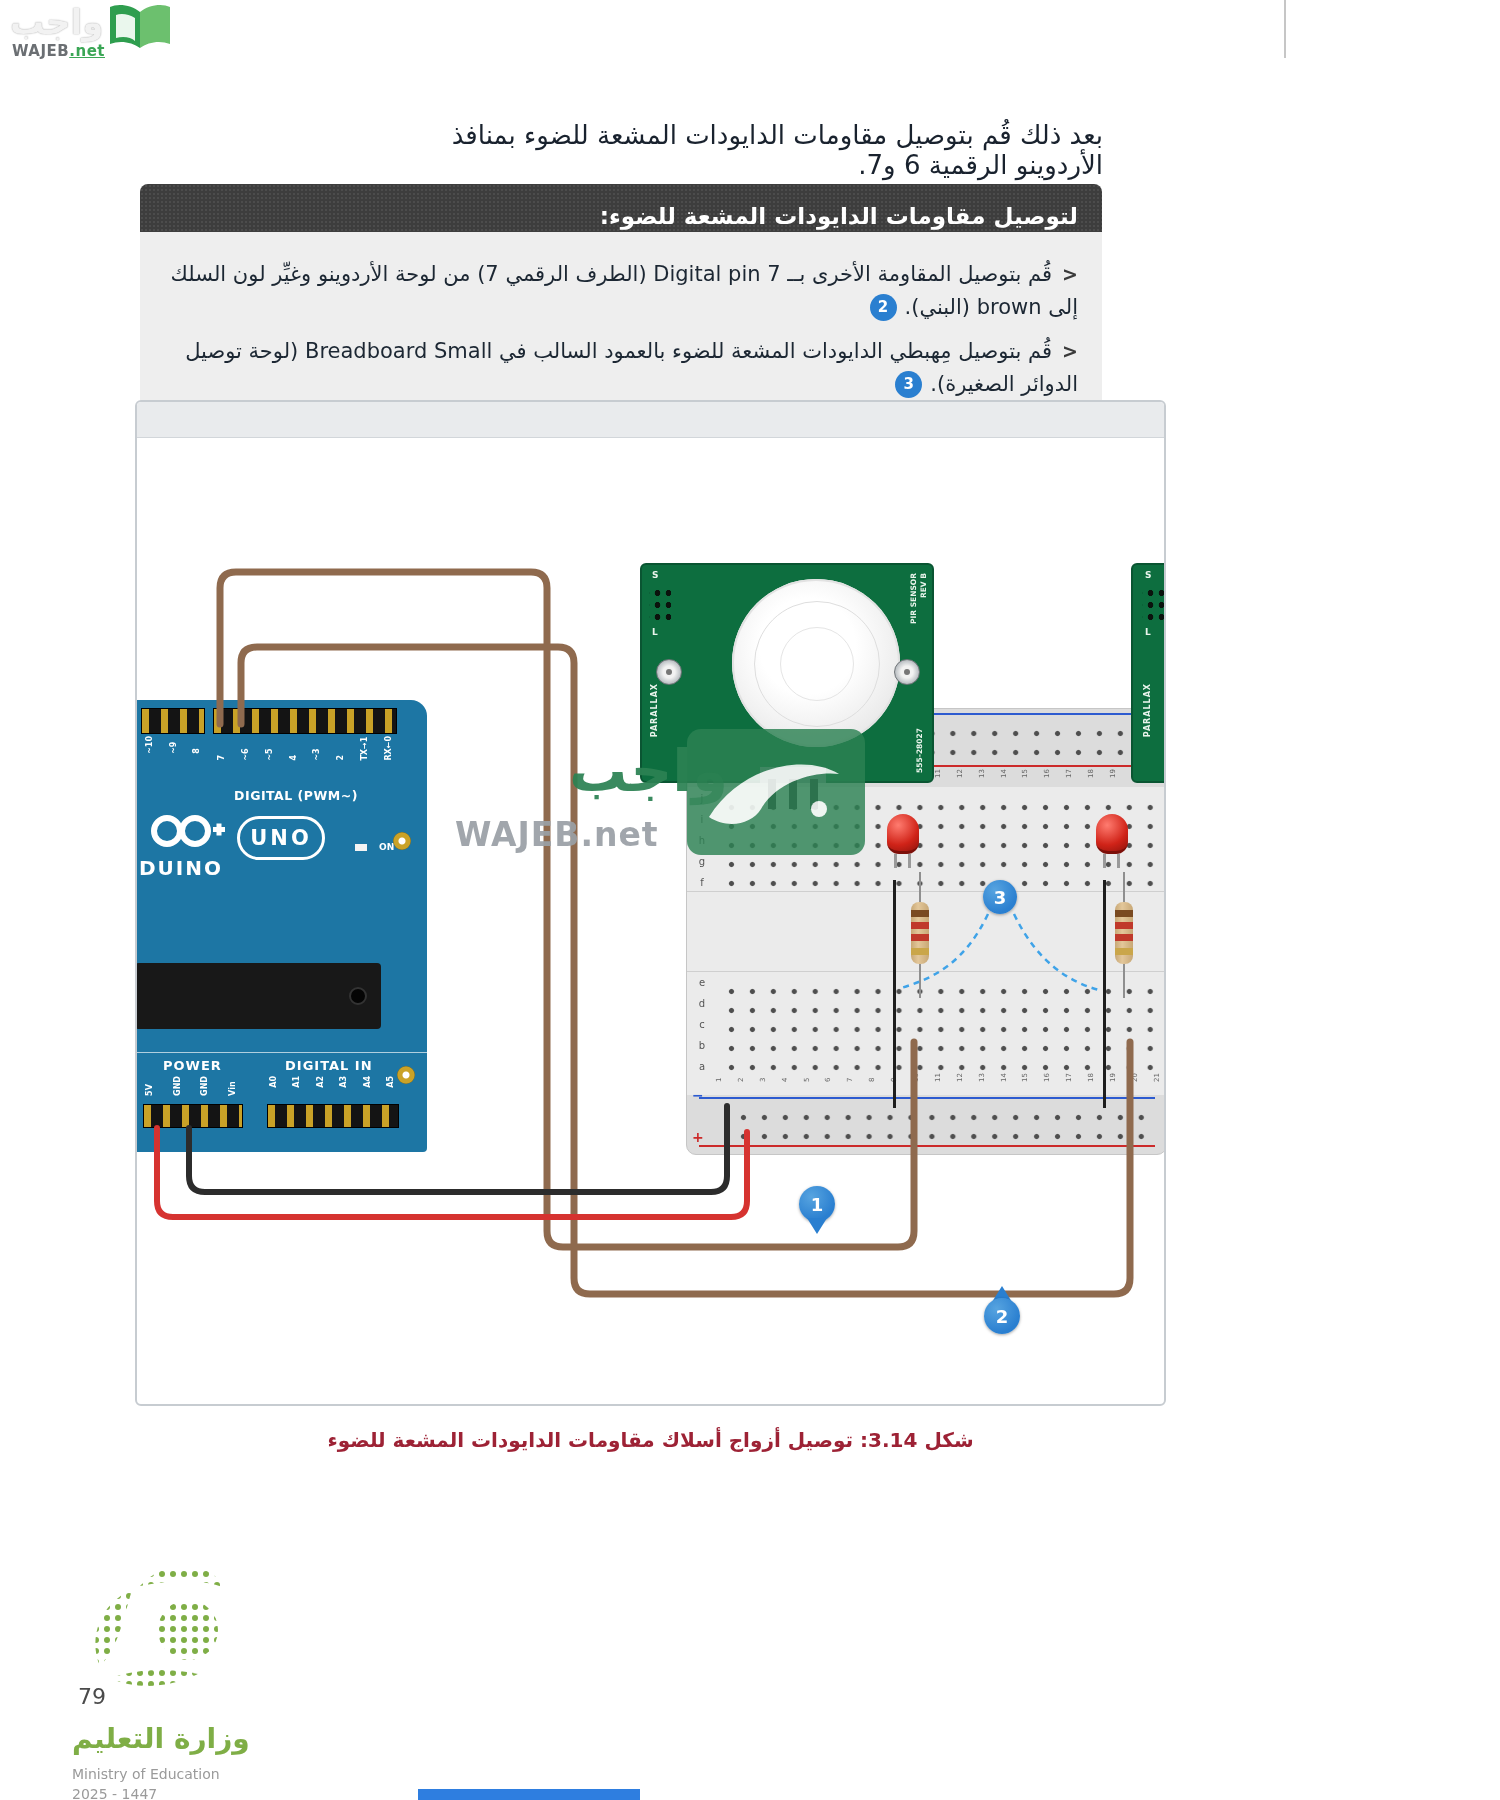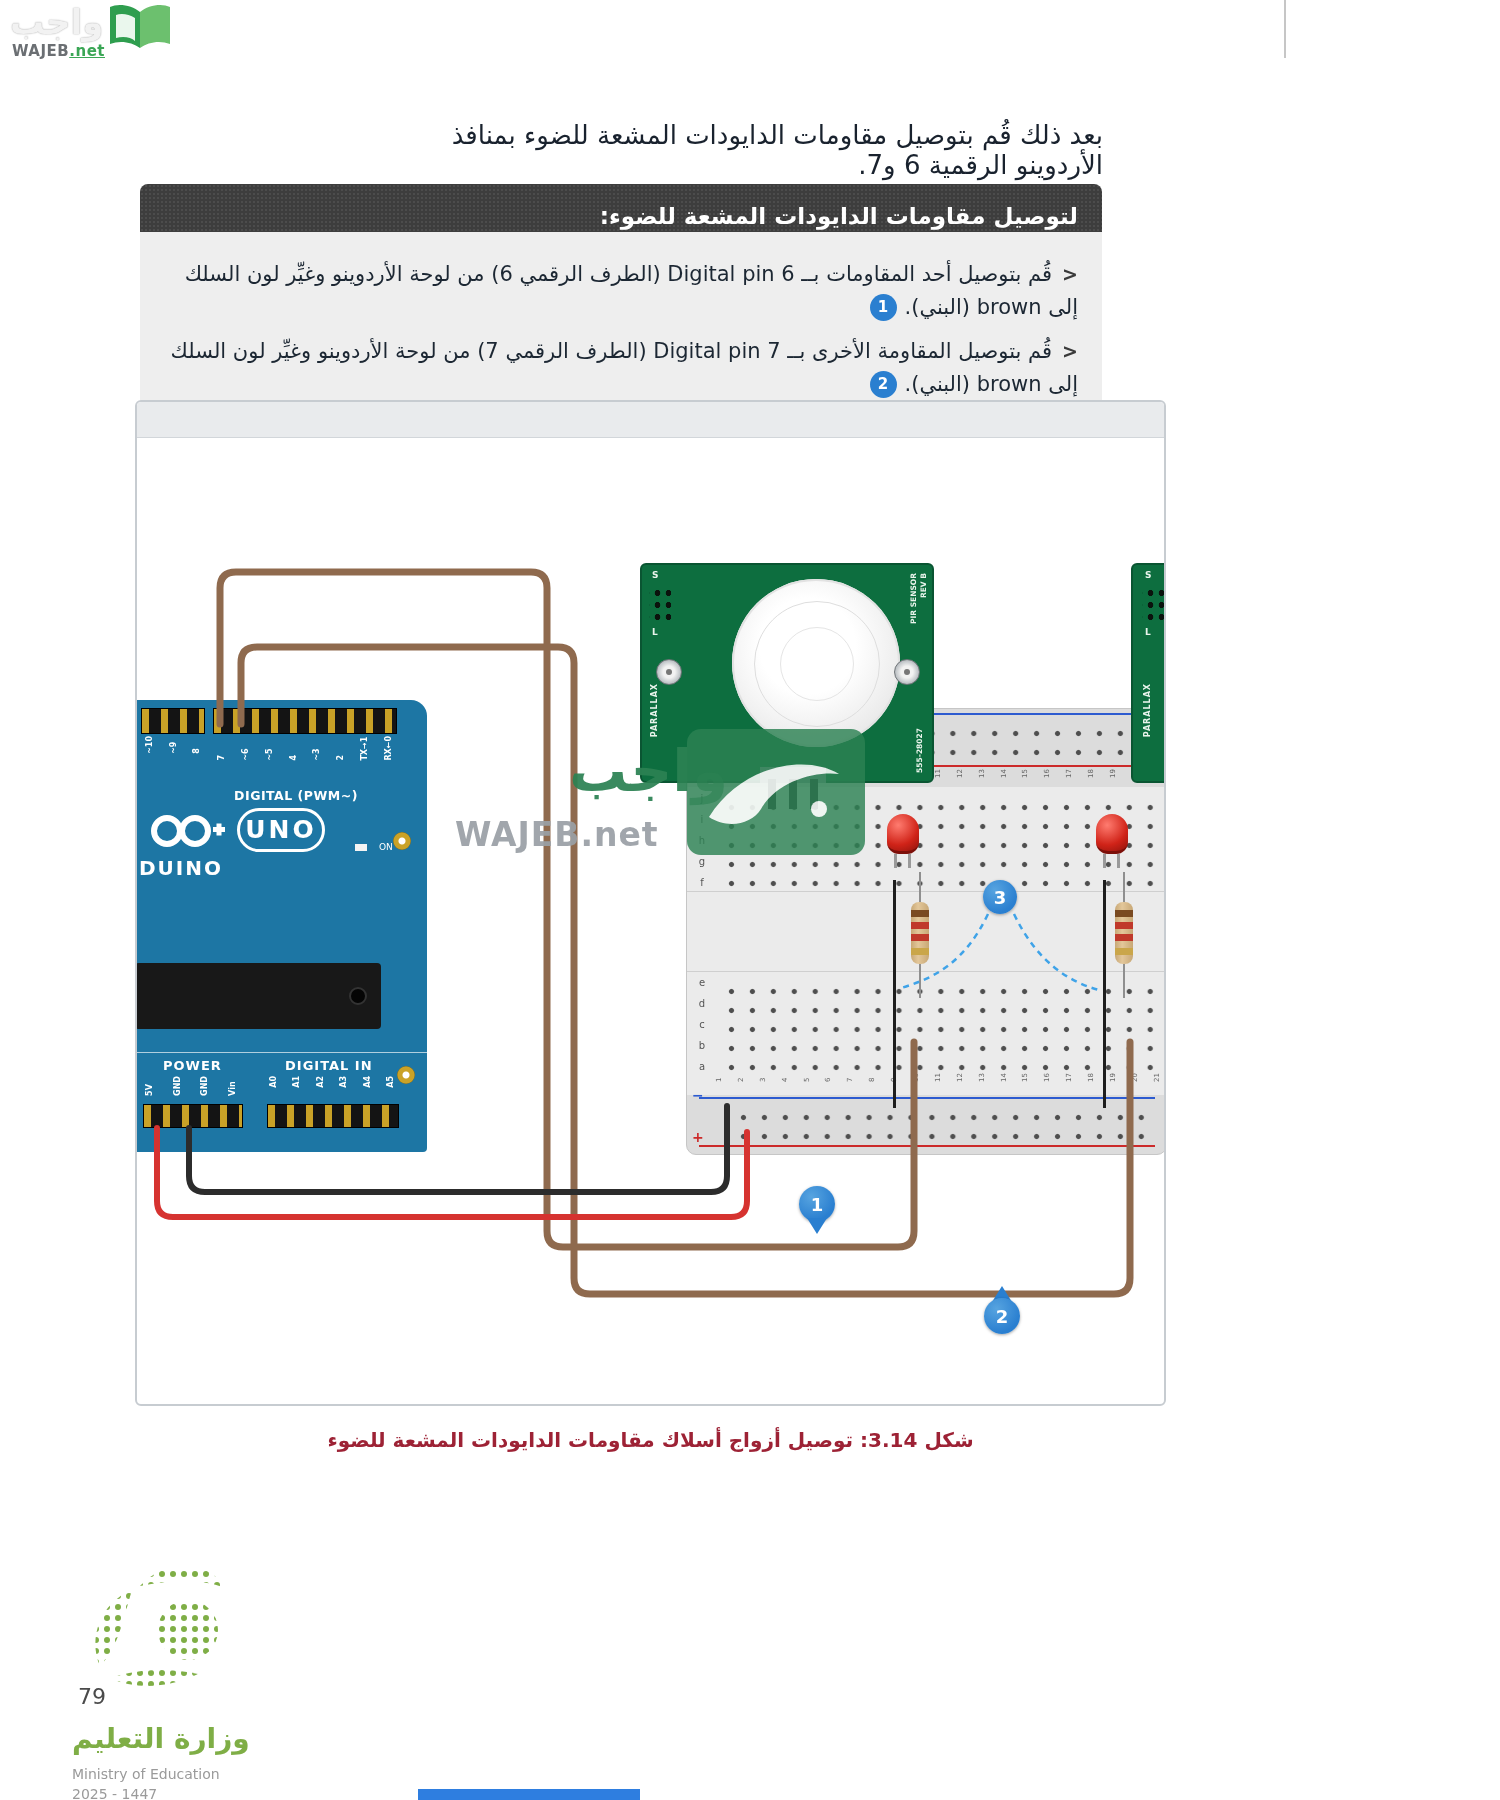--- a/index.html
+++ b/index.html
@@ -31,23 +31,23 @@
   .frame { left:135px; top:400px; width:1031px; height:1006px; border:2px solid #c7ccd1; border-radius:6px; background:#ffffff; overflow:hidden; }
   .frame-bar { position:absolute; left:0; top:0; width:100%; height:36px; background:#e9ebed; border-bottom:1px solid #d2d6da; }
 
   
   .arduino { left:-2px; top:298px; width:292px; height:452px; background:#1d76a4; border-radius:0 16px 4px 0; z-index:2; }
   .hdr { position:absolute; height:26px; background:#141414; background-image:repeating-linear-gradient(90deg,#c9a227 0 7px,#141414 7px 19px); border:1px solid #000; }
   .vlabels { position:absolute; display:flex; justify-content:space-between; }
   .vlabels span, .v { writing-mode:vertical-rl; transform:rotate(180deg); }
   .ard-lab { font-size:8px; font-weight:bold; color:#fff; }
   .digital { position:absolute; left:58px; top:88px; width:206px; text-align:center; font-size:12.5px; font-weight:bold; color:#fff; letter-spacing:.5px; }
-  .uno-pill { position:absolute; left:102px; top:108px; width:88px; height:44px; border:3px solid #fff; border-radius:22px; color:#fff; font-size:25px; font-weight:bold; letter-spacing:3px; text-align:center; line-height:38px; }
+  .uno-pill { position:absolute; left:102px; top:116px; width:88px; height:44px; border:3px solid #fff; border-radius:22px; color:#fff; font-size:21px; font-weight:bold; letter-spacing:3px; text-align:center; line-height:38px; }
   .duino { position:absolute; left:4px; top:156px; font-size:20px; font-weight:bold; color:#fff; letter-spacing:2px; }
-  .on-led { position:absolute; left:220px; top:142px; display:flex; align-items:center; gap:12px; color:#fff; font-size:9px; font-weight:normal; }
+  .on-led { position:absolute; left:220px; top:142px; display:flex; align-items:center; gap:12px; color:#fff; font-size:9px; font-weight:bold; }
   .on-led i { display:block; width:12px; height:7px; background:#f4f4f4; }
   .goldhole { position:absolute; width:18px; height:18px; border-radius:50%; background:radial-gradient(circle,#fff 3px,#caa227 4px 8px,#8a6d14 9px); }
   .chip { position:absolute; left:0px; top:263px; width:246px; height:66px; background:#181818; border-radius:4px; }
   .chip i { position:absolute; right:14px; top:24px; width:18px; height:18px; border-radius:50%; background:#050505; border:2px solid #333; }
   .ard-line { position:absolute; left:0; top:352px; width:292px; height:1px; background:rgba(255,255,255,.65); }
   .ard-sec { position:absolute; font-size:13px; font-weight:bold; color:#fff; letter-spacing:1px; }
 
   
   .pir { left:503px; top:161px; width:294px; height:220px; background:#0d6e3f; border:2px solid #0a5532; border-radius:6px; z-index:3; overflow:visible; }
   .pir2 { left:994px; top:161px; width:37px; height:220px; background:#0d6e3f; border:2px solid #0a5532; border-radius:6px 0 0 6px; z-index:3; }
@@ -113,23 +113,20 @@
     <path d="M31,16 C25,12 17,11 12,13 L12,36 C19,34 27,35 31,39 Z" fill="#eaf7ed"></path>
   </svg>
 </div>
 <div class="abs page-tick"></div>
 
 <p class="abs intro">بعد ذلك قُم بتوصيل مقاومات الدايودات المشعة للضوء بمنافذ الأردوينو الرقمية 6 و7.</p>
 
 <div class="abs instr">
   <div class="instr-head">لتوصيل مقاومات الدايودات المشعة للضوء:</div>
   <div class="instr-body">
-    <div class="step">
-      <span class="bullet">&lt;</span><span>قُم بتوصيل أحد المقاومات بــ Digital pin 6 (الطرف الرقمي 6) من لوحة الأردوينو وغيِّر لون السلك إلى brown (البني).</span><span class="badge">1</span>
-    </div>
     <div class="step">
       <span class="bullet">&lt;</span><span>قُم بتوصيل المقاومة الأخرى بــ Digital pin 7 (الطرف الرقمي 7) من لوحة الأردوينو وغيِّر لون السلك إلى brown (البني).</span><span class="badge">2</span>
     </div>
     <div class="step">
       <span class="bullet">&lt;</span><span>قُم بتوصيل مِهبطي الدايودات المشعة للضوء بالعمود السالب في Breadboard Small (لوحة توصيل الدوائر الصغيرة).</span><span class="badge">3</span>
     </div>
   </div>
 </div>
 
 <div class="abs frame">

